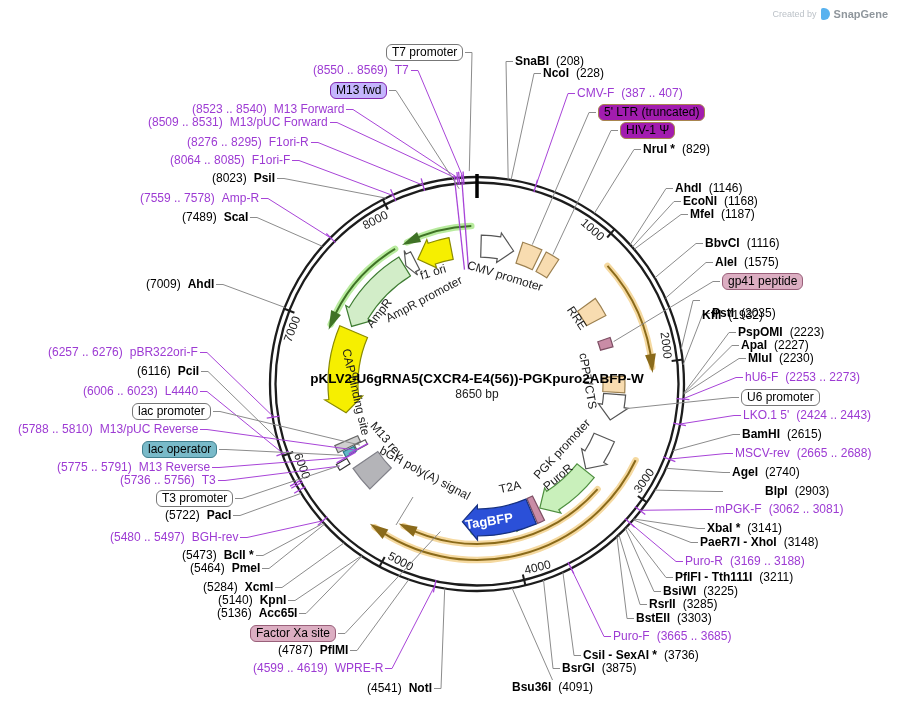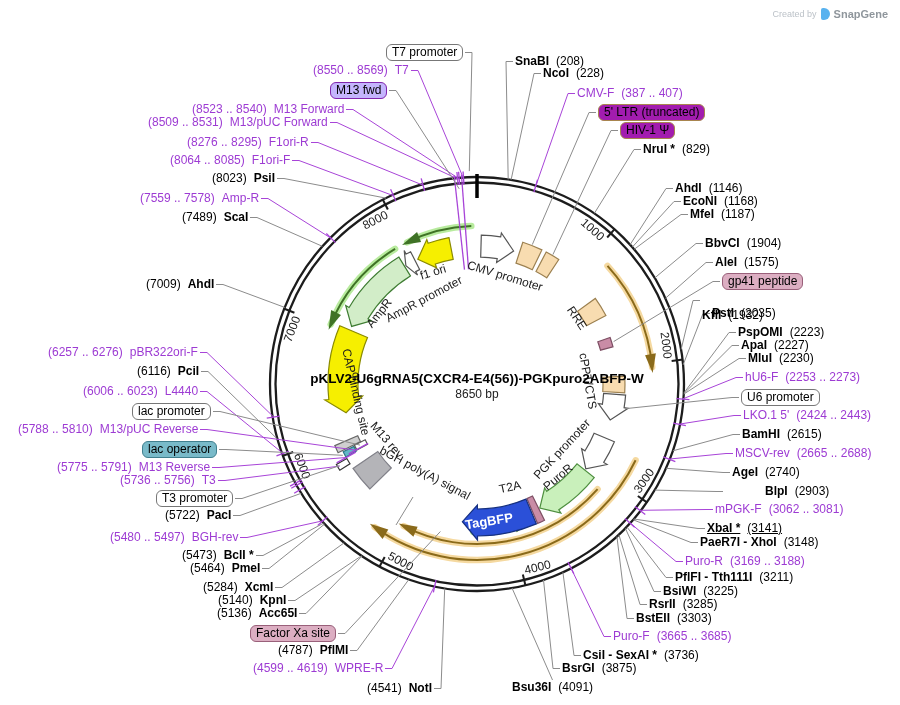--- a/index.html
+++ b/index.html
@@ -206,31 +206,31 @@
     <span class="brand">SnapGene</span>
   </div>
 
   <div id="labels">
       <div class="callout" style="left: 515px; top: 55px;"><span class="nm">SnaBI</span><span class="val">(208)</span></div>
       <div class="callout" style="left: 543px; top: 67px;"><span class="nm">NcoI</span><span class="val">(228)</span></div>
       <div class="callout" style="left: 643px; top: 143px;"><span class="nm">NruI *</span><span class="val">(829)</span></div>
       <div class="callout" style="left: 675px; top: 182px;"><span class="nm">AhdI</span><span class="val">(1146)</span></div>
       <div class="callout" style="left: 683px; top: 195px;"><span class="nm">EcoNI</span><span class="val">(1168)</span></div>
       <div class="callout" style="left: 690px; top: 208px;"><span class="nm">MfeI</span><span class="val">(1187)</span></div>
-      <div class="callout" style="left: 705px; top: 237px;"><span class="nm">BbvCI</span><span class="val">(1904)</span></div>
+      <div class="callout" style="left: 705px; top: 237px;"><span class="nm">BbvCI</span><span class="val">(1116)</span></div>
       <div class="callout" style="left: 715px; top: 256px;"><span class="nm">AleI</span><span class="val">(1575)</span></div>
       <div class="callout" style="left: 702px; top: 309px;"><span class="nm">KflI</span><span class="val">(1932)</span></div>
       <div class="callout" style="left: 712px; top: 307px;"><span class="nm">PstI</span><span class="val">(2035)</span></div>
       <div class="callout" style="left: 738px; top: 326px;"><span class="nm">PspOMI</span><span class="val">(2223)</span></div>
       <div class="callout" style="left: 741px; top: 339px;"><span class="nm">ApaI</span><span class="val">(2227)</span></div>
       <div class="callout" style="left: 748px; top: 352px;"><span class="nm">MluI</span><span class="val">(2230)</span></div>
       <div class="callout" style="left: 742px; top: 428px; text-align: right;"><span class="nm">BamHI</span><span class="val">(2615)</span></div>
       <div class="callout" style="left: 732px; top: 466px;"><span class="nm">AgeI</span><span class="val">(2740)</span></div>
       <div class="callout" style="left: 725px; top: 485px; padding-left: 40px;"><span class="nm">BlpI</span><span class="val">(2903)</span></div>
-      <div class="callout" style="left: 707px; top: 522px; text-decoration: underline;"><span class="nm">XbaI *</span><span class="val">(3141)</span></div>
+      <div class="callout" style="left: 707px; top: 522px;"><span class="nm">XbaI *</span><span class="val">(3141)</span></div>
       <div class="callout" style="left: 700px; top: 536px;"><span class="nm">PaeR7I - XhoI</span><span class="val">(3148)</span></div>
       <div class="callout" style="left: 675px; top: 571px;"><span class="nm">PflFI - Tth111I</span><span class="val">(3211)</span></div>
       <div class="callout" style="left: 663px; top: 585px;"><span class="nm">BsiWI</span><span class="val">(3225)</span></div>
       <div class="callout" style="left: 649px; top: 598px;"><span class="nm">RsrII</span><span class="val">(3285)</span></div>
       <div class="callout" style="left: 636px; top: 612px;"><span class="nm">BstEII</span><span class="val">(3303)</span></div>
       <div class="callout" style="left: 583px; top: 649px;"><span class="nm">CsiI - SexAI *</span><span class="val">(3736)</span></div>
       <div class="callout" style="left: 562px; top: 662px;"><span class="nm">BsrGI</span><span class="val">(3875)</span></div>
       <div class="callout" style="left: 512px; top: 681px;"><span class="nm">Bsu36I</span><span class="val">(4091)</span></div>
       <div class="callout vf" style="left: 367px; top: 682px;"><span class="val">(4541)</span><span class="nm">NotI</span></div>
       <div class="callout vf" style="left: 278px; top: 644px;"><span class="val">(4787)</span><span class="nm">PflMI</span></div>

